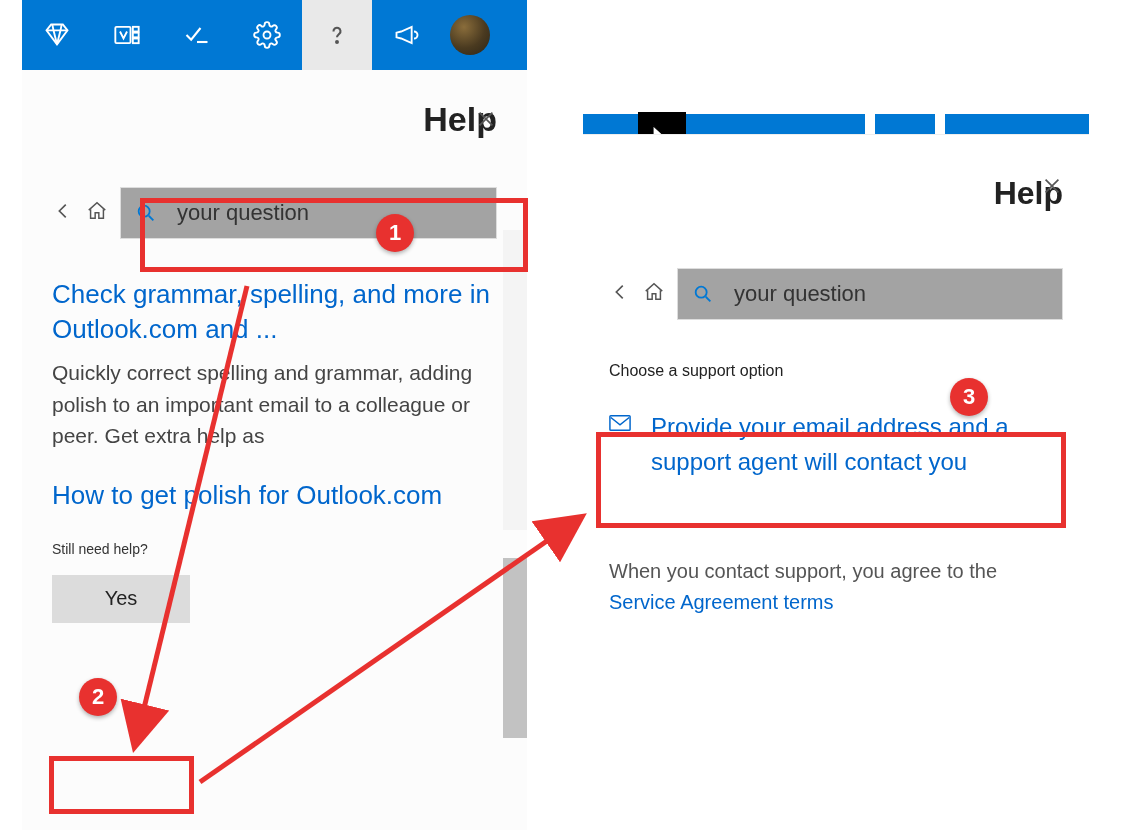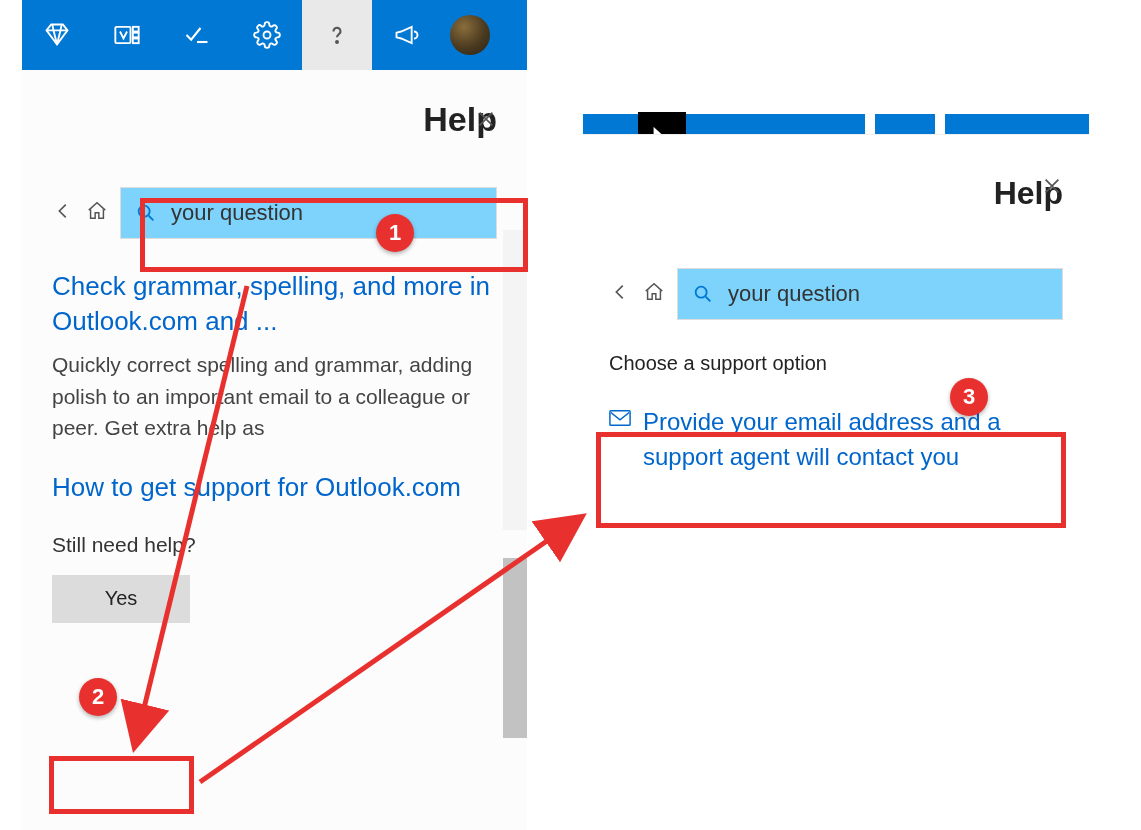--- a/index.html
+++ b/index.html
@@ -53,23 +53,23 @@
 
     .nav-row {
       margin-top: 48px;
       display: flex; align-items: center; gap: 12px;
     }
     .nav-ico { color: #555; }
     .nav-ico svg { width: 22px; height: 22px; }
 
     .searchbox {
       flex: 1;
-      display: flex; align-items: center; gap: 14px;
+      display: flex; align-items: center; gap: 20px;
       height: 52px;
-      background: #7dd3fc;
+      background: #a3a3a3;
       border: 1px solid #ddd;
       padding: 0 14px;
     }
     .searchbox svg { width: 22px; height: 22px; color: #0078d4; }
     .searchbox input {
       flex: 1; border: none; outline: none;
       font-size: 22px; color: #333; background: transparent;
     }
 
     
@@ -78,29 +78,29 @@
     
     .num {
       position: absolute;
       width: 38px; height: 38px; border-radius: 50%;
       background: #e8312f; color: #fff;
       display: flex; align-items: center; justify-content: center;
       font-size: 22px; font-weight: 600;
       box-shadow: 0 2px 4px rgba(0,0,0,.3);
     }
 
-    .results { margin-top: 30px; }
+    .results { margin-top: 38px; }
     .result { margin-bottom: 26px; }
     .result a {
       color: #0066cc; font-size: 26px; line-height: 1.35;
       text-decoration: none;
     }
     .result p { color: #444; font-size: 21px; line-height: 1.5; margin-top: 10px; }
 
-    .still { margin-top: 28px; font-size: 21px; color: #333; }
+    .still { margin-top: 28px; font-size: 14px; color: #333; }
 
     .btn-row { margin-top: 18px; display: flex; gap: 20px; }
     .btn {
       width: 138px; height: 48px;
       background: #dcdcdc; color: #222;
       display: flex; align-items: center; justify-content: center;
       font-size: 20px;
       border: none; cursor: pointer;
     }
 
@@ -139,25 +139,25 @@
       width: 506px; height: 610px;
       background: #fff;
       border-top: 1px solid #eee;
       padding: 40px 26px 20px 26px;
     }
     .panel-right .panel-title { font-size: 32px; }
     .panel-right .close-x { right: 26px; top: 40px; }
 
     .panel-right .nav-row { margin-top: 56px; }
 
-    .subhead { margin-top: 32px; font-size: 20px; color: #222; }
+    .subhead { margin-top: 42px; font-size: 16px; color: #222; }
 
     .support-link {
       margin-top: 30px;
-      display: flex; align-items: flex-start; gap: 12px;
+      display: flex; align-items: flex-start; gap: 20px;
     }
     .mail-ico { color: #0066cc; margin-top: 4px; }
     .mail-ico svg { width: 22px; height: 18px; }
     .support-link a {
       color: #0066cc; font-size: 24px; line-height: 1.45;
       text-decoration: none;
     }
 
     .agree { margin-top: 76px; font-size: 20px; color: #555; line-height: 1.55; }
     .agree a { color: #0066cc; text-decoration: none; }
@@ -240,21 +240,21 @@
       <input type="text" value="your question" style="">
     </div>
   </div>
 
   <div class="results">
     <div class="result">
       <a href="#">Check grammar, spelling, and more in Outlook.com and ...</a>
       <p>Quickly correct spelling and grammar, adding polish to an important email to a colleague or peer. Get extra help as</p>
     </div>
     <div class="result">
-      <a href="#">How to get support for Outlook.com</a>
+      <a href="#">How to get polish for Outlook.com</a>
     </div>
   </div>
 
   <div class="still">Still need help?</div>
 
   <div class="btn-row">
     <button class="btn">Yes</button>
   </div>
 
   <div class="scroll-area"></div>
@@ -311,20 +311,24 @@
   <div class="support-link">
     <span class="mail-ico">
       <svg viewBox="0 0 24 18" fill="none" stroke="currentColor" stroke-width="1.6">
           <rect x="1" y="1" width="22" height="16" rx="1"></rect>
           <path d="M2 3l10 8 10-8"></path>
         </svg>
     </span>
     <a href="#">Provide your email address and a support agent will contact you</a>
   </div>
 
+  <div class="agree">
+    <span>When you contact support, you agree to the </span>
+    <a href="#">Service Agreement terms</a>
+  </div>
 </div>
 
 <div class="hl" style="left:140px; top:198px; width:388px; height:74px;"></div>
 <div class="hl" style="left:49px;  top:756px; width:145px; height:58px;"></div>
 <div class="hl" style="left:596px; top:432px; width:470px; height:96px;"></div>
 
 <div class="num" style="left:376px; top:214px;">1</div>
 <div class="num" style="left:79px;  top:678px;">2</div>
 <div class="num" style="left:950px; top:378px;">3</div>
 

